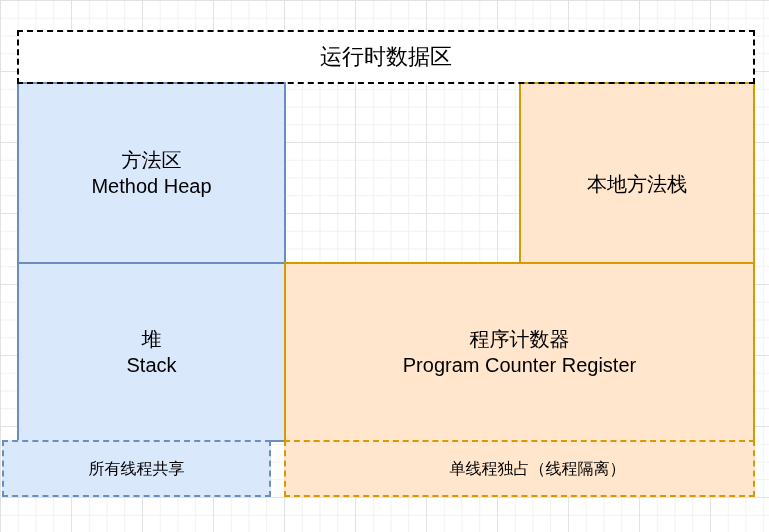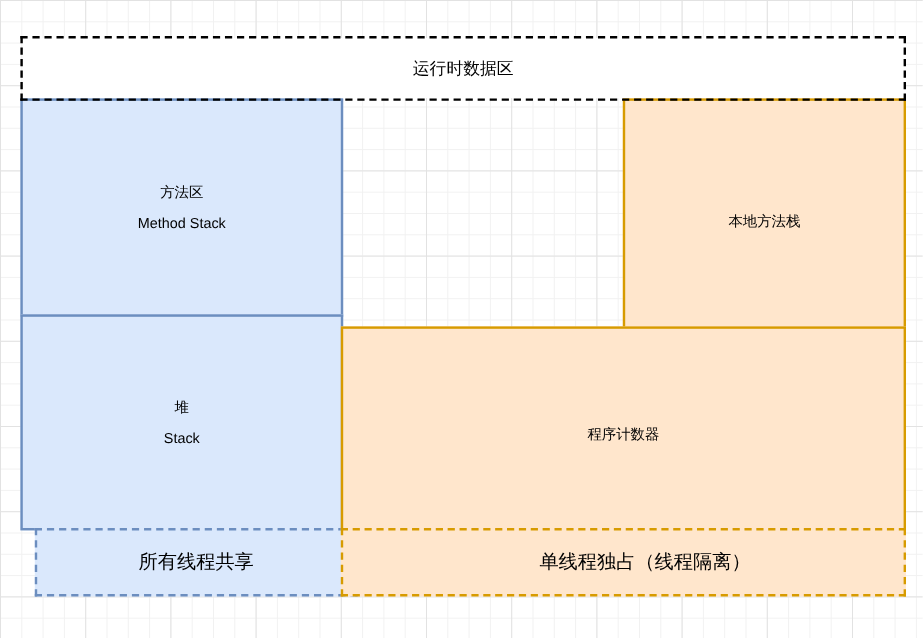--- a/index.html
+++ b/index.html
@@ -23,87 +23,88 @@
     color: #000000;
   }
   .box {
     position: absolute;
     box-sizing: border-box;
     display: flex;
     flex-direction: column;
     align-items: center;
     justify-content: center;
     text-align: center;
-    font-size: 12px;
+    font-size: 20px;
     line-height: 26px;
     color: #000000;
   }
   .blue {
     background: #dae8fc;
     border: 2px solid #6c8ebf;
   }
   .orange {
     background: #ffe6cc;
     border: 2px solid #d79b00;
   }
   .title-box {
     left: 17px; top: 30px; width: 738px; height: 54px;
     background: #ffffff;
     background-clip: padding-box;
     border: 2px dashed #000000;
     z-index: 5;
-    font-size: 14px;
+    font-size: 22px;
   }
   .method-area { left: 17px;  top: 82px;  width: 269px; height: 182px; }
   .vm-stack    { left: 284px; top: 82px;  width: 237px; height: 182px; }
   .native-stack{ left: 519px; top: 82px;  width: 236px; height: 204px; }
   .heap        { left: 17px;  top: 262px; width: 269px; height: 180px; }
-  .pcr         { left: 284px; top: 262px; width: 471px; height: 180px; margin-top: 10px; }
+  .pcr         { left: 284px; top: 262px; width: 471px; height: 180px; }
   .legend {
     height: 57px;
     top: 440px;
     background-clip: padding-box;
     z-index: 4;
     font-size: 16px;
   }
   .legend-shared {
-    left: 29px; width: 269px;
+    left: 2px; width: 269px;
     background: #dae8fc;
     border: 2px dashed #6c8ebf;
   }
   .legend-exclusive {
     left: 284px; width: 471px;
     background: #ffe6cc;
     border: 2px dashed #d79b00;
     padding-left: 36px;
   }
   .line { display: block; }
 </style>
 </head>
 <body>
 
 <div class="canvas">
 
   <div class="box blue method-area">
     <span class="line">方法区</span>
-    <span class="line">Method Stack</span>
+    <span class="line">Method Heap</span>
   </div>
 
 
   <div class="box orange native-stack">
     <span class="line">本地方法栈</span>
   </div>
 
   <div class="box blue heap">
     <span class="line">堆</span>
     <span class="line">Stack</span>
   </div>
 
   <div class="box orange pcr">
     <span class="line">程序计数器</span>
+    <span class="line">Program Counter Register</span>
   </div>
 
   <div class="box legend legend-shared">
     <span class="line">所有线程共享</span>
   </div>
 
   <div class="box legend legend-exclusive">
     <span class="line">单线程独占（线程隔离）</span>
   </div>
 

